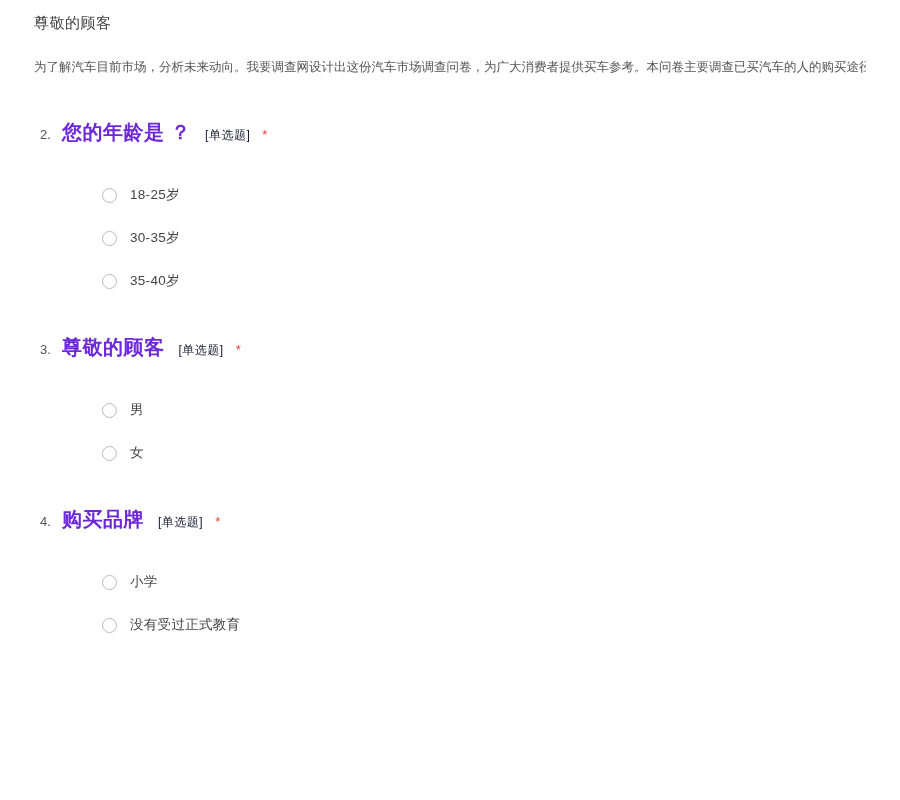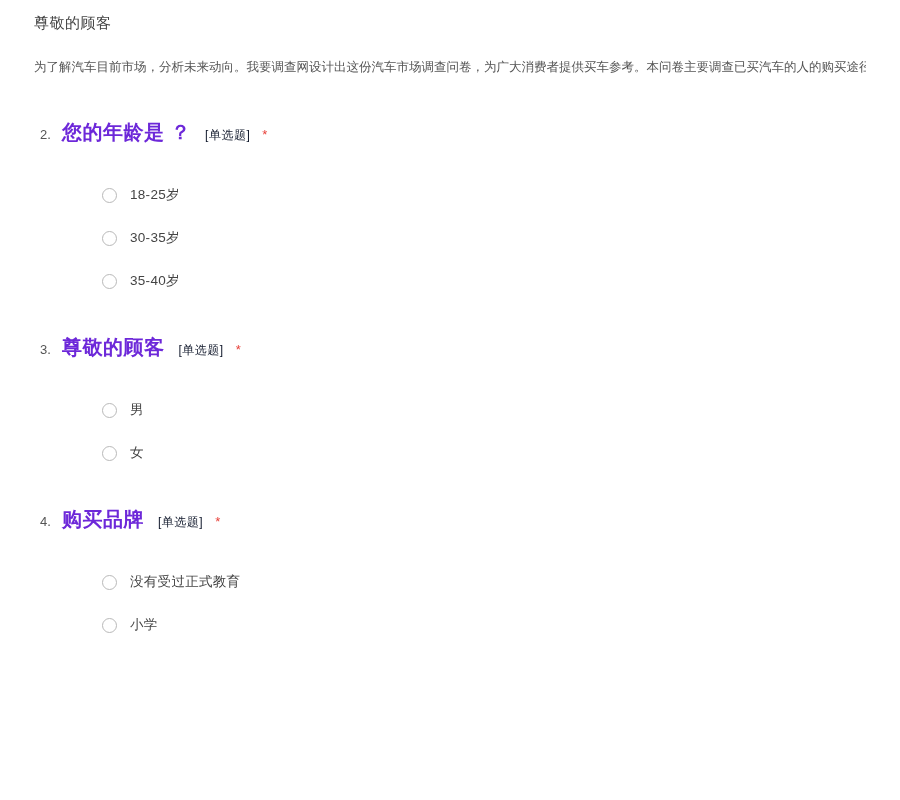--- a/index.html
+++ b/index.html
@@ -168,23 +168,23 @@
     <div class="question">
       <div class="q-head">
         <span class="q-num">4.</span>
         <span class="q-title">购买品牌</span>
         <span class="q-type">[单选题]</span>
         <span class="q-required">*</span>
       </div>
       <div class="options">
         <div class="option">
           <span class="radio"></span>
-          <span class="opt-label">没有受过正式教育</span>
+          <span class="opt-label">小学</span>
         </div>
         <div class="option">
           <span class="radio"></span>
-          <span class="opt-label">小学</span>
+          <span class="opt-label">没有受过正式教育</span>
         </div>
       </div>
     </div>
 
   </div>
 </div>
 
 </body></html>

